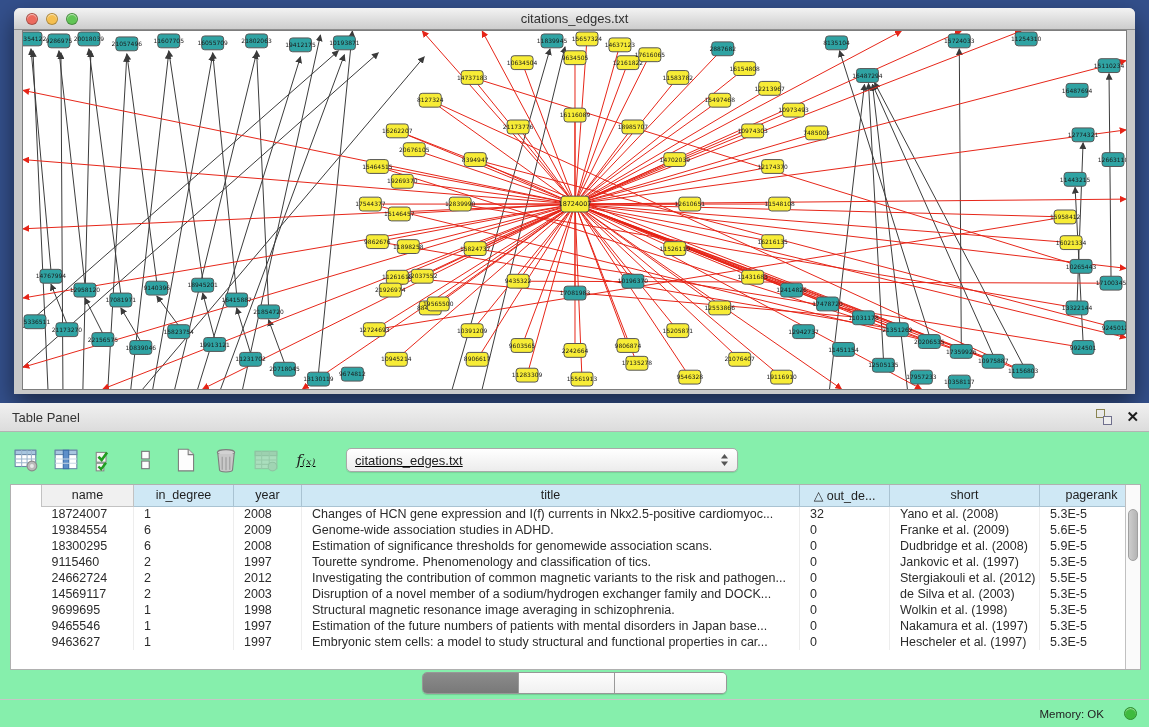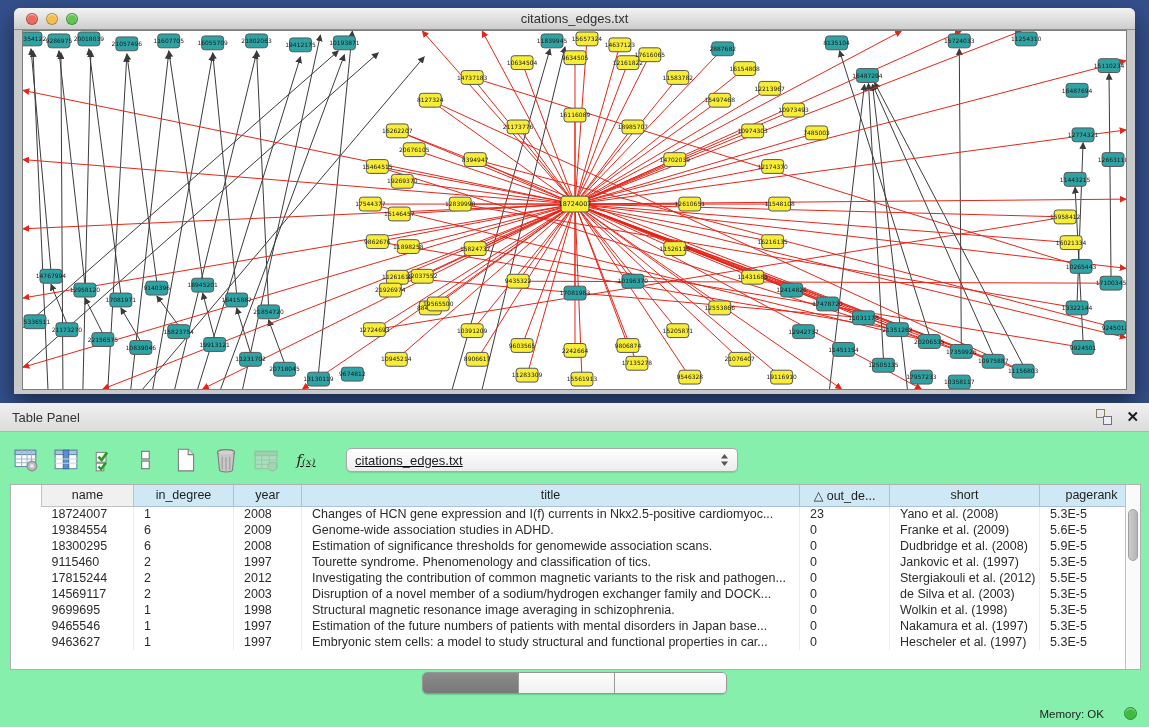--- a/index.html
+++ b/index.html
@@ -814,21 +814,21 @@
               <th>short</th>
               <th>pagerank</th>
             </tr>
           </thead>
         <tbody id="tbody">
             <tr>
               <td>18724007</td>
               <td>1</td>
               <td>2008</td>
               <td>Changes of HCN gene expression and I(f) currents in Nkx2.5-positive cardiomyoc...</td>
-              <td>23</td>
+              <td>32</td>
               <td>Yano et al. (2008)</td>
               <td>5.3E-5</td>
             </tr>
             <tr>
               <td>19384554</td>
               <td>6</td>
               <td>2009</td>
               <td>Genome-wide association studies in ADHD.</td>
               <td>0</td>
               <td>Franke et al. (2009)</td>
@@ -846,21 +846,21 @@
             <tr>
               <td>9115460</td>
               <td>2</td>
               <td>1997</td>
               <td>Tourette syndrome. Phenomenology and classification of tics.</td>
               <td>0</td>
               <td>Jankovic et al. (1997)</td>
               <td>5.3E-5</td>
             </tr>
             <tr>
-              <td>17815244</td>
+              <td>24662724</td>
               <td>2</td>
               <td>2012</td>
               <td>Investigating the contribution of common magnetic variants to the risk and pathogen...</td>
               <td>0</td>
               <td>Stergiakouli et al. (2012)</td>
               <td>5.5E-5</td>
             </tr>
             <tr>
               <td>14569117</td>
               <td>2</td>

